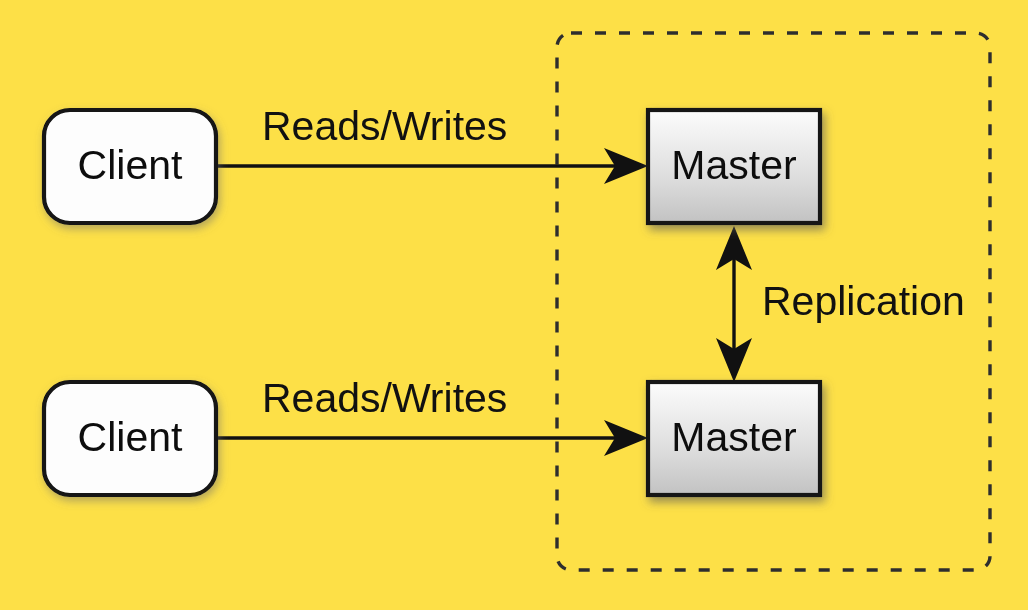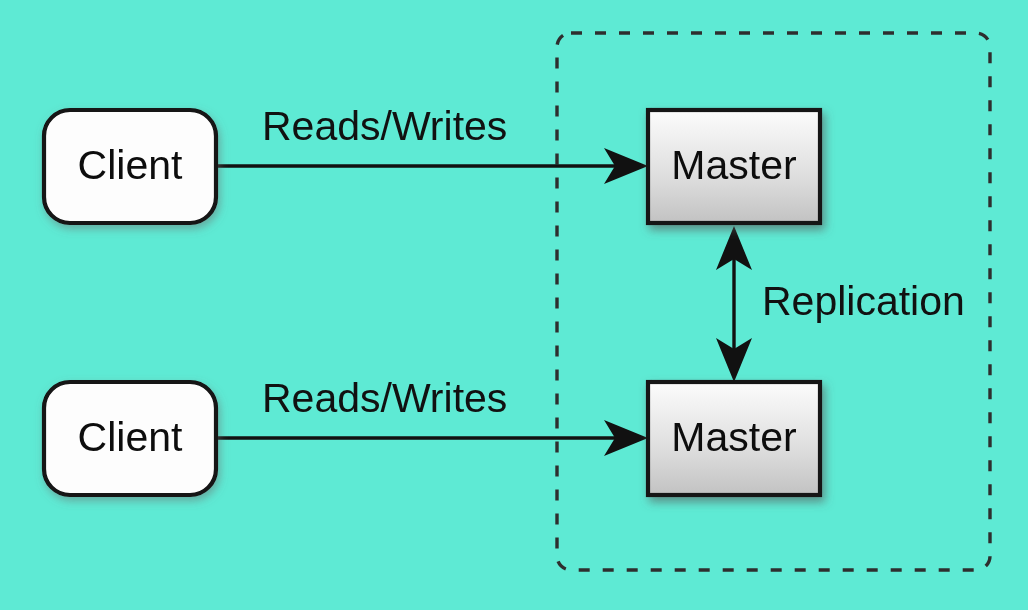--- a/index.html
+++ b/index.html
@@ -8,21 +8,21 @@
     background: #ffffff;
   }
   body {
     font-family: "Liberation Sans", sans-serif;
     -webkit-font-smoothing: antialiased;
   }
   #canvas {
     position: relative;
     width: 1028px;
     height: 610px;
-    background: #5eead4;
+    background: #fde047;
     overflow: hidden;
   }
   #diagram-svg {
     position: absolute;
     left: 0;
     top: 0;
     width: 1028px;
     height: 610px;
     display: block;
   }

